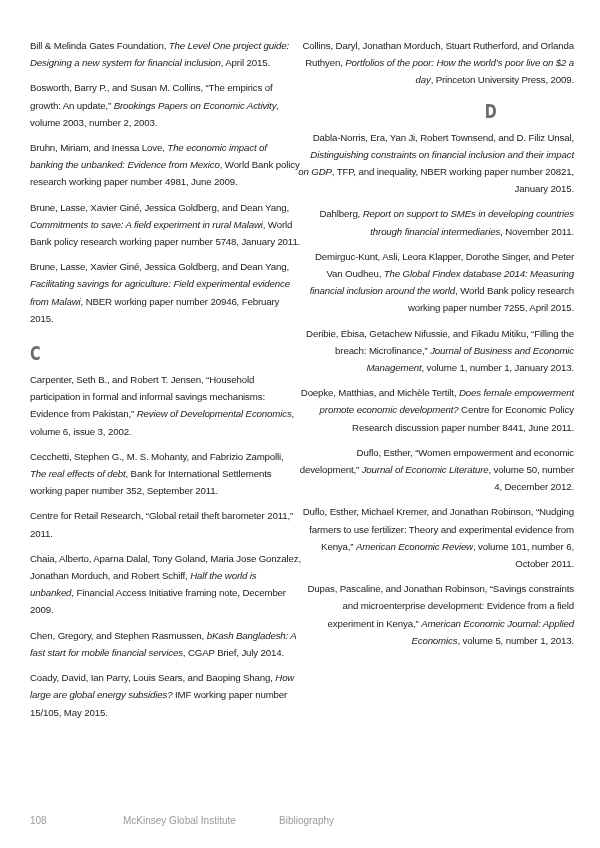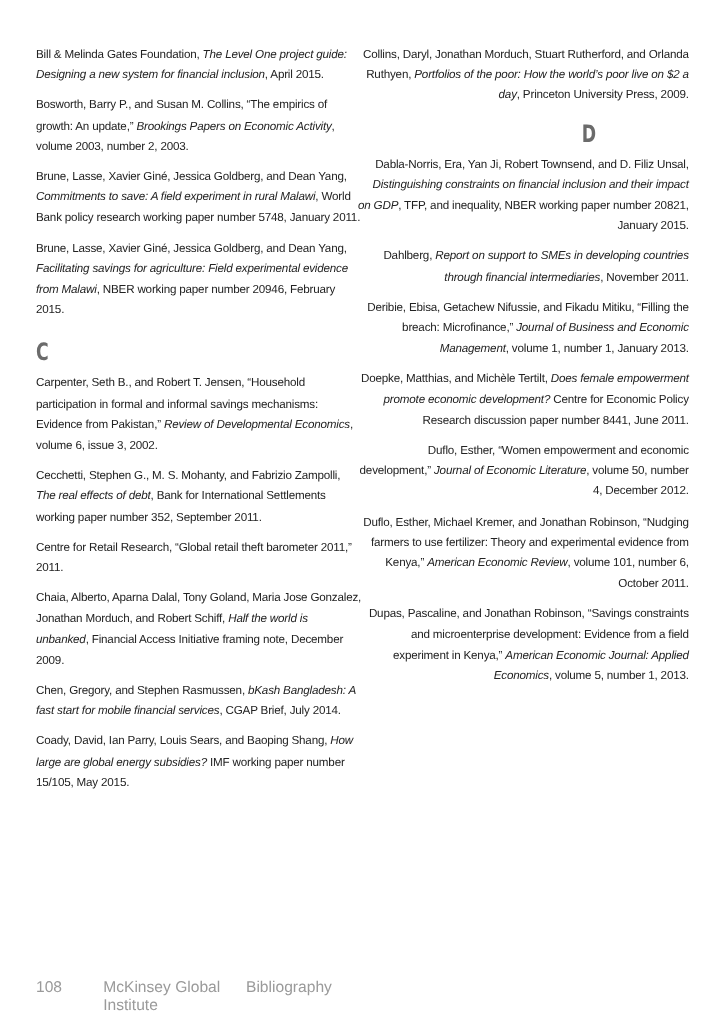--- a/index.html
+++ b/index.html
@@ -38,35 +38,37 @@
       transform-origin: left center;
       height: 28px;
       line-height: 28px;
     }
     .letter.c { margin: 12px 0 4px 0; }
     .letter.d { margin: 2px 0 4px 0; }
     .footer {
       position: absolute;
       top: 815px;
       left: 30px;
-      font-size: 13px;
+      font-size: 10px;
       color: #9a9a9a;
       display: flex;
+      gap: 37px;
     }
     .footer span { display: inline-block; }
     .footer .pg { width: 56px; }
     .footer .pub { width: 119px; }
   </style>
 </head>
 <body>
 
 <div class="col left">
   <div>
       <p class="entry"><span>Bill &amp; Melinda Gates Foundation, </span><i>The Level One project guide: Designing a new system for financial inclusion</i><span>, April 2015.</span></p>
       <p class="entry"><span>Bosworth, Barry P., and Susan M. Collins, “The empirics of growth: An update,” </span><i>Brookings Papers on Economic Activity</i><span>, volume 2003, number 2, 2003.</span></p>
+      <p class="entry"><span>Bruhn, Miriam, and Inessa Love, </span><i>The economic impact of banking the unbanked: Evidence from Mexico</i><span>, World Bank policy research working paper number 4981, June 2009.</span></p>
       <p class="entry"><span>Brune, Lasse, Xavier Giné, Jessica Goldberg, and Dean Yang, </span><i>Commitments to save: A field experiment in rural Malawi</i><span>, World Bank policy research working paper number 5748, January 2011.</span></p>
       <p class="entry"><span>Brune, Lasse, Xavier Giné, Jessica Goldberg, and Dean Yang, </span><i>Facilitating savings for agriculture: Field experimental evidence from Malawi</i><span>, NBER working paper number 20946, February 2015.</span></p>
     </div>
   <div class="letter c">C</div>
   <div>
       <p class="entry"><span>Carpenter, Seth B., and Robert T. Jensen, “Household participation in formal and informal savings mechanisms: Evidence from Pakistan,” </span><i>Review of Developmental Economics</i><span>, volume 6, issue 3, 2002.</span></p>
       <p class="entry"><span>Cecchetti, Stephen G., M. S. Mohanty, and Fabrizio Zampolli, </span><i>The real effects of debt</i><span>, Bank for International Settlements working paper number 352, September 2011.</span></p>
       <p class="entry"><span>Centre for Retail Research, “Global retail theft barometer 2011,” 2011.</span></p>
       <p class="entry"><span>Chaia, Alberto, Aparna Dalal, Tony Goland, Maria Jose Gonzalez, Jonathan Morduch, and Robert Schiff, </span><i>Half the world is unbanked</i><span>, Financial Access Initiative framing note, December 2009.</span></p>
       <p class="entry"><span>Chen, Gregory, and Stephen Rasmussen, </span><i>bKash Bangladesh: A fast start for mobile financial services</i><span>, CGAP Brief, July 2014.</span></p>
@@ -75,20 +77,21 @@
 </div>
 
 <div class="col right">
   <div>
       <p class="entry"><span>Collins, Daryl, Jonathan Morduch, Stuart Rutherford, and Orlanda Ruthyen, </span><i>Portfolios of the poor: How the world’s poor live on $2 a day</i><span>, Princeton University Press, 2009.</span></p>
     </div>
   <div class="letter d">D</div>
   <div>
       <p class="entry"><span>Dabla-Norris, Era, Yan Ji, Robert Townsend, and D. Filiz Unsal, </span><i>Distinguishing constraints on financial inclusion and their impact on GDP</i><span>, TFP, and inequality, NBER working paper number 20821, January 2015.</span></p>
       <p class="entry"><span>Dahlberg, </span><i>Report on support to SMEs in developing countries through financial intermediaries</i><span>, November 2011.</span></p>
+      <p class="entry"><span>Demirguc-Kunt, Asli, Leora Klapper, Dorothe Singer, and Peter Van Oudheu, </span><i>The Global Findex database 2014: Measuring financial inclusion around the world</i><span>, World Bank policy research working paper number 7255, April 2015.</span></p>
       <p class="entry"><span>Deribie, Ebisa, Getachew Nifussie, and Fikadu Mitiku, “Filling the breach: Microfinance,” </span><i>Journal of Business and Economic Management</i><span>, volume 1, number 1, January 2013.</span></p>
       <p class="entry"><span>Doepke, Matthias, and Michèle Tertilt, </span><i>Does female empowerment promote economic development?</i><span> Centre for Economic Policy Research discussion paper number 8441, June 2011.</span></p>
       <p class="entry"><span>Duflo, Esther, “Women empowerment and economic development,” </span><i>Journal of Economic Literature</i><span>, volume 50, number 4, December 2012.</span></p>
       <p class="entry"><span>Duflo, Esther, Michael Kremer, and Jonathan Robinson, “Nudging farmers to use fertilizer: Theory and experimental evidence from Kenya,” </span><i>American Economic Review</i><span>, volume 101, number 6, October 2011.</span></p>
       <p class="entry"><span>Dupas, Pascaline, and Jonathan Robinson, “Savings constraints and microenterprise development: Evidence from a field experiment in Kenya,” </span><i>American Economic Journal: Applied Economics</i><span>, volume 5, number 1, 2013.</span></p>
     </div>
 </div>
 
 <div class="footer">
   <span class="pg">108</span>

